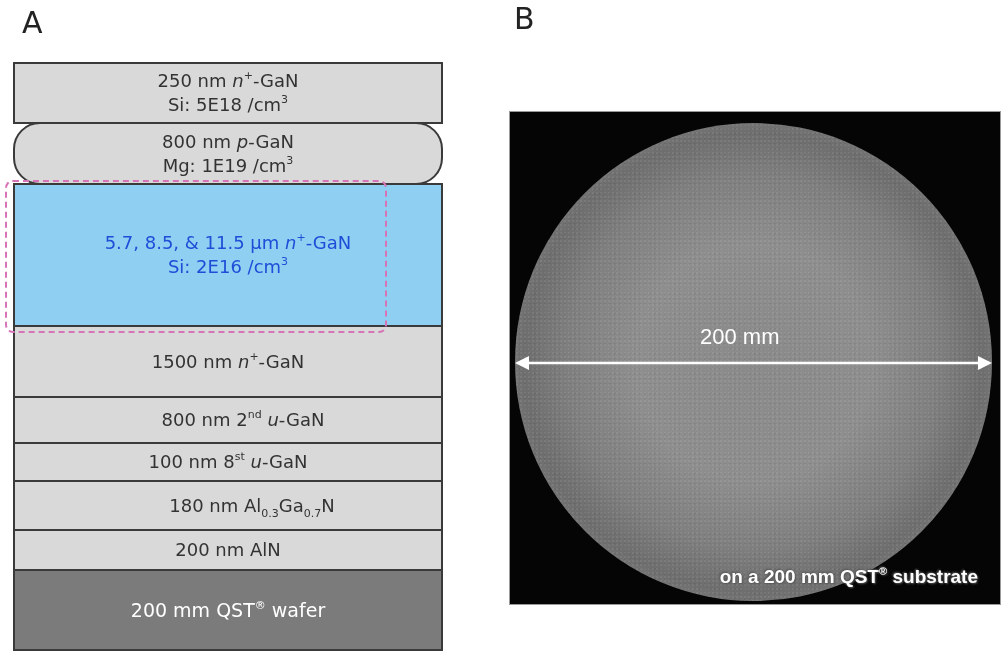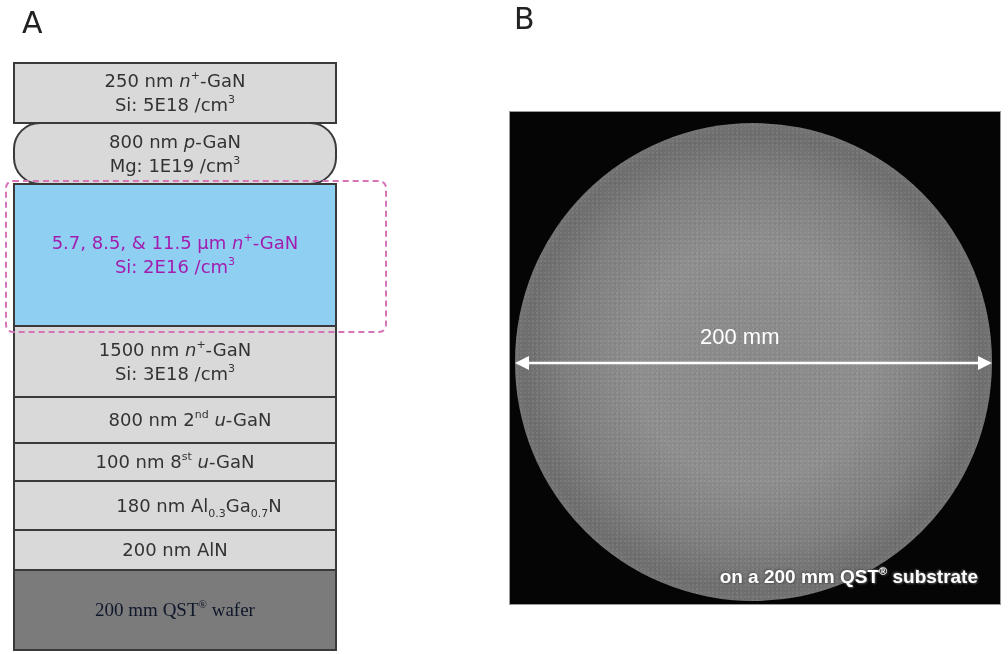--- a/index.html
+++ b/index.html
@@ -5,27 +5,27 @@
   html, body { margin: 0; padding: 0; background: #ffffff; }
   body { width: 1008px; height: 654px; position: relative; overflow: hidden;
          font-family: "DejaVu Sans", "Liberation Sans", sans-serif; }
 
   .panel-label { position: absolute; font-size: 30px; color: #222; font-family: "DejaVu Sans", sans-serif; line-height: 1; }
   #label-a { left: 22px; top: 8px; }
   #label-b { left: 514px; top: 4px; }
 
   
   .stack { position: absolute; left: 13px; top: 62px; width: 367px; height: 589px; }
-  .layer { position: absolute; left: 0; width: 324px; box-sizing: border-box;
+  .layer { position: absolute; left: 0; width: 430px; box-sizing: border-box;
            border: 2.5px solid #3a3a3a; background: #d9d9d9;
            display: flex; flex-direction: column; justify-content: center;
            color: #333; font-size: 18px; line-height: 24px; text-align: center; }
   .layer + .layer { border-top-width: 2.5px; }
-  .layer.drift { background: #8fcff2; color: #a21caf; }
-  .layer.wafer { background: #7b7b7b; color: #0f172a; font-size: 19px; font-family: Liberation Serif, serif; }
+  .layer.drift { background: #8fcff2; color: #1d4ed8; }
+  .layer.wafer { background: #7b7b7b; color: #ffffff; font-size: 19px; }
   .layer .line { white-space: nowrap; }
   .layer sup { font-size: 11px; vertical-align: 8px; line-height: 0; }
   .layer sub { font-size: 11px; vertical-align: -5px; line-height: 0; }
   .it { font-style: italic; }
 
   .highlight-box { position: absolute; left: 5px; top: 180px; width: 382px; height: 153px;
                    box-sizing: border-box; border: 2.5px dashed #d774b8; border-radius: 8px; pointer-events: none; }
 
   
   .wafer-frame { position: absolute; left: 509px; top: 111px; width: 492px; height: 494px; background: #050505;
@@ -69,21 +69,20 @@
     <div class="line"><span>Mg: 1E19 /cm</span><sup>3</sup></div>
   </div>
 
   <div class="layer drift" style="top:121px;height:144px;">
     <div class="line"><span>5.7, 8.5, &amp; 11.5 µm </span><span class="it">n</span><sup>+</sup><span>-GaN</span></div>
     <div class="line"><span>Si: 2E16 /cm</span><sup>3</sup></div>
   </div>
 
   <div class="layer" style="top:263px;height:73px;">
     <div class="line"><span>1500 nm </span><span class="it">n</span><sup>+</sup><span>-GaN</span></div>
-    <div class="line"><span>Si: 3E18 /cm</span><sup>3</sup></div>
   </div>
 
   <div class="layer" style="top:334px;height:48px;padding-left:30px;">
     <div class="line"><span>800 nm 2</span><sup>nd</sup><span> </span><span class="it">u</span><span>-GaN</span></div>
   </div>
 
   <div class="layer" style="top:380px;height:40px;">
     <div class="line"><span>100 nm 8</span><sup>st</sup><span> </span><span class="it">u</span><span>-GaN</span></div>
   </div>
 

